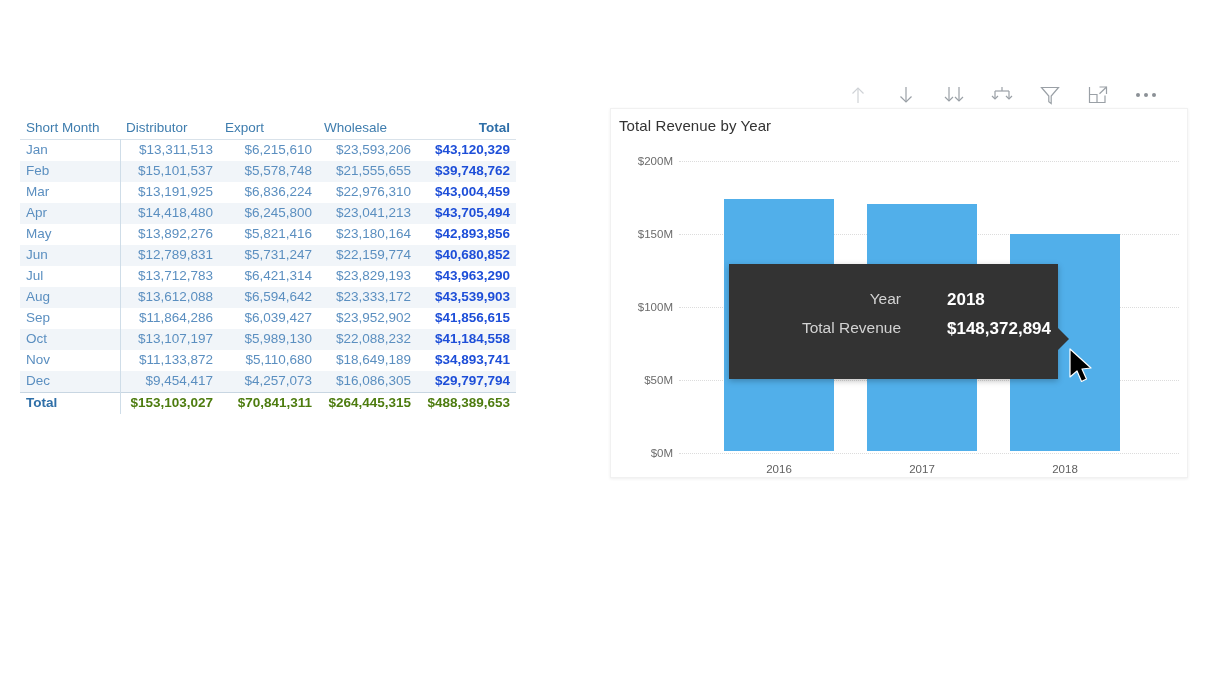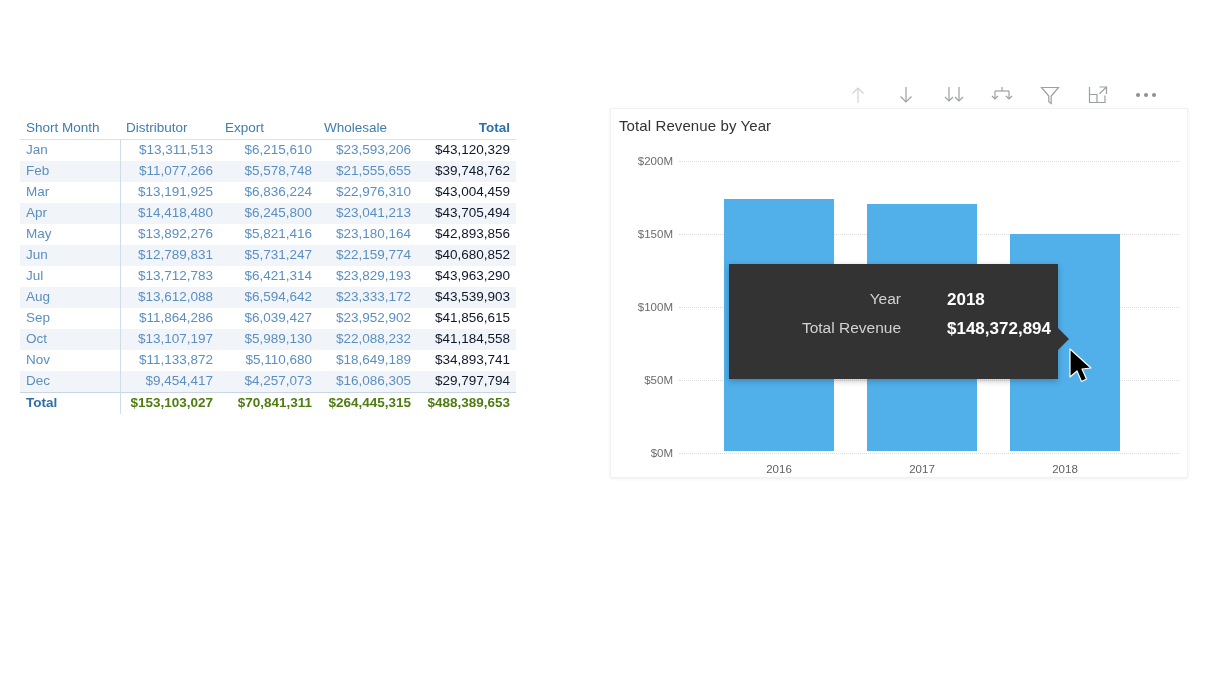--- a/index.html
+++ b/index.html
@@ -45,21 +45,21 @@
   thead th.num { text-align: right; }
   thead th.total-head { color: #2f6fa8; font-weight: bold; }
   thead tr { border-bottom: 1px solid #d9e2ea; }
 
   tbody td { color: #5b8fc0; text-align: right; font-size: 13.5px; }
   tbody td.month {
     text-align: left;
     color: #5b8fc0;
     border-right: 1px solid #cfdde8;
   }
-  tbody td.total-cell { color: #0f172a; font-weight: normal; }
+  tbody td.total-cell { color: #1d4ed8; font-weight: bold; }
   tbody tr.alt { background: #f1f5f9; border-radius: 8px; }
 
   tr.grand-total { border-top: 1px solid #c8d6e2; }
   tr.grand-total td { color: #4d7c0f; font-weight: bold; }
   tr.grand-total td.month { color: #2f6fa8; font-weight: bold; }
 
   
   .viz-toolbar {
     position: absolute;
     left: 845px; top: 78px;
@@ -204,21 +204,21 @@
       <tbody>
         <tr>
           <td class="month">Jan</td>
           <td>$13,311,513</td>
           <td>$6,215,610</td>
           <td>$23,593,206</td>
           <td class="total-cell">$43,120,329</td>
         </tr>
         <tr class="alt">
           <td class="month">Feb</td>
-          <td>$11,077,266</td>
+          <td>$15,101,537</td>
           <td>$5,578,748</td>
           <td>$21,555,655</td>
           <td class="total-cell">$39,748,762</td>
         </tr>
         <tr>
           <td class="month">Mar</td>
           <td>$13,191,925</td>
           <td>$6,836,224</td>
           <td>$22,976,310</td>
           <td class="total-cell">$43,004,459</td>

